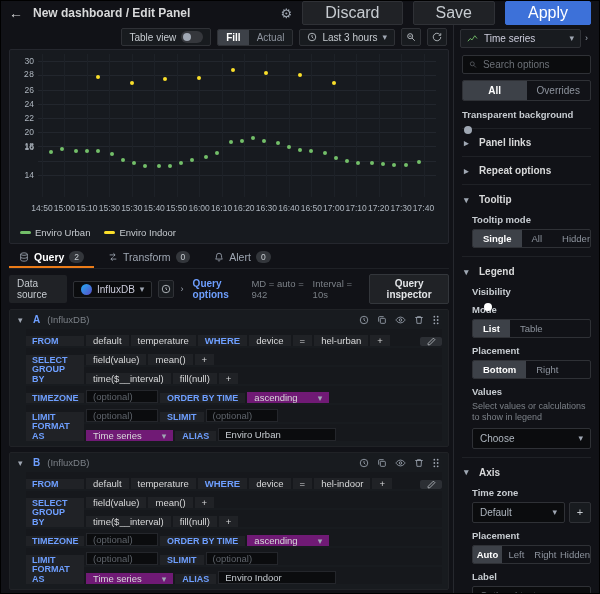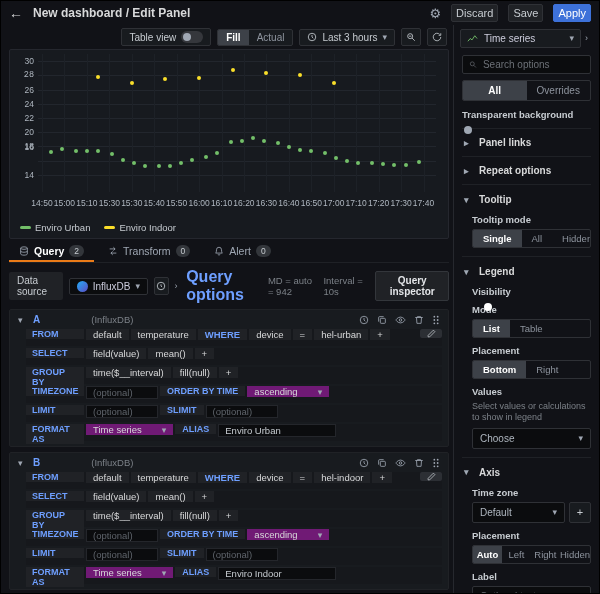--- a/index.html
+++ b/index.html
@@ -4,22 +4,22 @@
 <style>
   * { margin:0; padding:0; box-sizing:border-box; }
   html,body { background:#000; }
   .app { width:600px; height:594px; background:#111217; color:#ccccdc;
          font-family:"Liberation Sans", sans-serif; font-size:11px; overflow:hidden;
          border:1px solid #000; }
   
   .topbar { height:24px; display:flex; align-items:center; padding:0 8px; gap:10px; }
   .back { color:#d8d9da; font-size:14px; cursor:pointer; }
   .crumb { color:#d8d9da; font-size:12px; font-weight:bold; flex:1; }
-  .topbtn { background:#202226; border:1px solid #2f3136; color:#c7ccd1; font-size:11px;
-            padding:2px 4px; border-radius:2px; cursor:pointer; font-family:inherit; }
+  .topbtn { background:#202226; border:1px solid #2f3136; color:#c7ccd1; font-size:16px;
+            padding:2px 22px; border-radius:2px; cursor:pointer; font-family:inherit; }
   .topbtn.primary { background:#3d71d9; border-color:#3d71d9; color:#fff; }
   .gear { color:#9fa7b3; font-size:13px; cursor:pointer; }
   
   .main { display:flex; height:570px; }
   .left-col { flex:1; min-width:0; padding:0 4px 0 8px; display:flex; flex-direction:column; overflow:hidden; }
   .sidebar { width:146px; border-left:1px solid #26282e; display:flex; flex-direction:column; overflow:hidden; }
   
   .toolbar { height:26px; display:flex; align-items:center; justify-content:flex-end; gap:6px; padding:3px 2px; }
   .tbox { display:inline-flex; align-items:center; gap:5px; border:1px solid #2f3136; background:#181b1f;
           border-radius:2px; padding:2px 7px; font-size:10px; color:#c7ccd1; cursor:pointer; }
@@ -53,34 +53,34 @@
          cursor:pointer; border-bottom:2px solid transparent; }
   .tab.active { color:#fff; font-weight:bold; border-bottom-color:#eb7b18; }
   .badge { background:#33363b; color:#c7ccd1; border-radius:8px; font-size:8.5px; padding:0 5px; line-height:12px; font-weight:normal; }
   .tabicon { color:#9fa7b3; display:inline-flex; }
   
   .dsrow { display:flex; align-items:center; gap:6px; padding:5px 0 5px 0; }
   .dslabel { background:#202226; padding:3px 8px; border-radius:2px; font-size:10px; color:#c7ccd1; }
   .dsselect { display:flex; align-items:center; gap:5px; background:#0b0c0e; border:1px solid #2f3136;
               border-radius:2px; padding:2px 7px; font-size:10px; cursor:pointer; }
   .influx { width:11px; height:11px; border-radius:50%; background:linear-gradient(135deg,#22adf6,#5b4bc4); }
-  .qopts { color:#6e9fff; font-size:16px; font-weight:bold; cursor:pointer; }
+  .qopts { color:#6e9fff; font-size:10px; font-weight:bold; cursor:pointer; }
   .qopts-detail { color:#7b8087; font-size:9.5px; }
   .spacer { flex:1; }
   .inspector { background:#202226; border:1px solid #33363b; color:#e3e5e8; font-size:10px; font-weight:bold;
                padding:3px 9px; border-radius:2px; cursor:pointer; font-family:inherit; }
   
   .qcard { background:#181b1f; border:1px solid #202226; border-radius:2px; margin-bottom:5px; padding-bottom:5px; }
   .qhead { display:flex; align-items:center; gap:7px; padding:3px 8px; height:19px; }
   .qletter { color:#6e9fff; font-weight:bold; font-size:10px; }
-  .qds { color:#7b8087; font-size:9.5px; flex:1;margin-left:44px; }
+  .qds { color:#7b8087; font-size:9.5px; flex:1; }
   .qicons { display:flex; gap:8px; color:#9fa7b3; align-items:center; }
   .qicons svg { cursor:pointer; }
   .qbody { padding:0 6px 0 16px; display:flex; flex-direction:column; gap:2px; }
-  .qrow { display:flex; align-items:flex-start; gap:2px; height:17px; background:#16181c; }
+  .qrow { display:flex; align-items:flex-end; gap:2px; height:17px; background:#16181c; }
   .qlabel { width:58px; flex:none; background:#202226; color:#6e9fff; font-size:9px; font-weight:bold;
             display:flex; align-items:center; padding:0 6px; cursor:pointer; }
   .qlabel2 { background:#202226; color:#6e9fff; font-size:9px; font-weight:bold;
              display:flex; align-items:center; padding:0 7px; cursor:pointer; }
   .qseg { background:#202226; color:#d8d9da; font-size:9.5px; display:flex; align-items:center;
           padding:0 7px; cursor:pointer; }
   .qseg.kw { color:#6e9fff; font-weight:bold; }
   .qfill { flex:1; background:#1c1f24; }
   .qinput { background:#0b0c0e; border:1px solid #24262b; color:#c7ccd1; font-size:9.5px; padding:0 6px;
             width:72px; font-family:inherit; }

